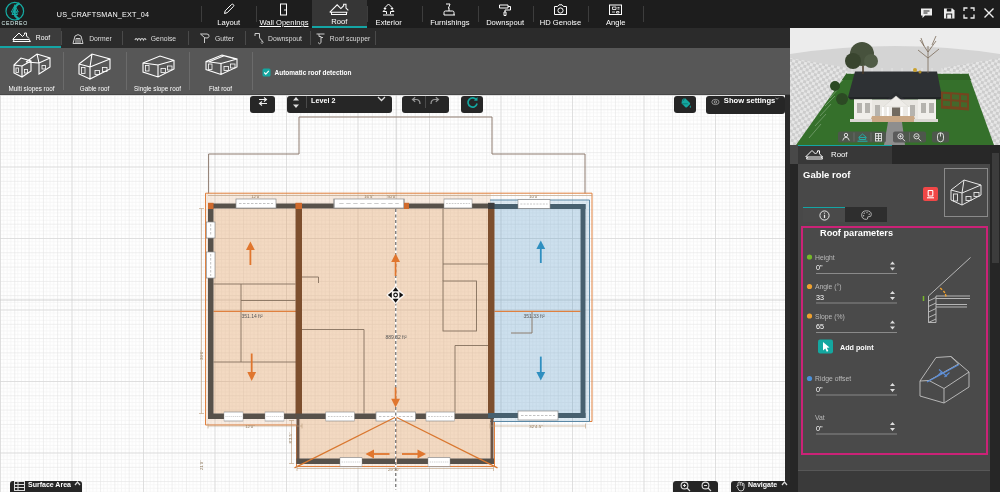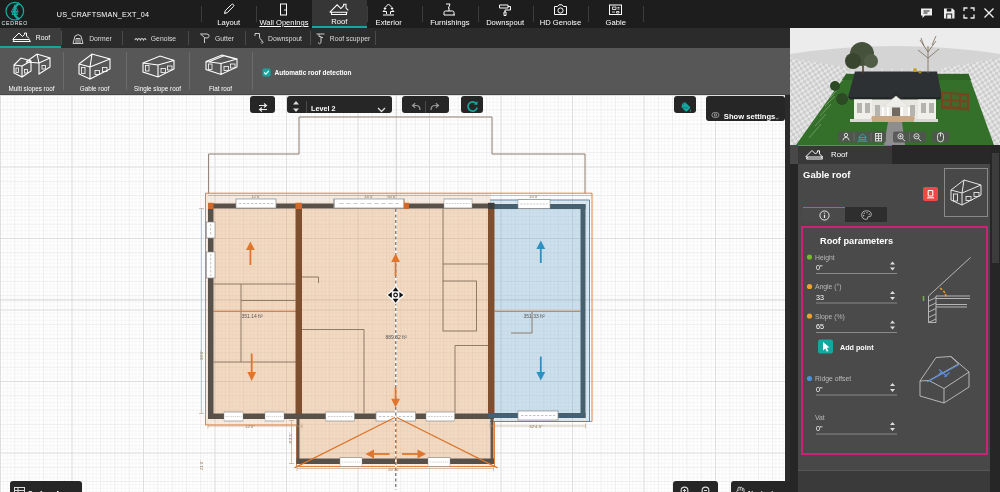--- a/index.html
+++ b/index.html
@@ -20,21 +20,21 @@
 .tab2.active{background:#3c3c3c;border-bottom:2px solid #14a5a5;color:#fff;}
 .tsep{top:3px;width:1px;height:14px;background:#4a4a4a;}
 
 #toolrow{left:0;top:48px;width:790px;height:47px;background:#575757;border-bottom:1px solid #474747;}
 .tool{top:0;height:46px;width:63px;display:flex;flex-direction:column;align-items:center;color:#fff;}
 .tool .lbl{font-size:6.3px;margin-top:1px;}
 .toolsep{top:4px;width:1px;height:38px;background:#6b6b6b;}
 
 #canvas{left:0;top:95px;width:790px;height:397px;background:#fff;}
 
-.fbtn{background:#262626;border-radius:3px;color:#eee;display:flex;align-items:flex-end;justify-content:center;}
+.fbtn{background:#262626;border-radius:3px;color:#eee;display:flex;align-items:flex-start;justify-content:center;}
 .fbtn .txt{font-size:7.6px;font-weight:bold;color:#fff;white-space:nowrap;}
 
 #rpanel{left:790px;top:28px;width:210px;height:464px;background:#484848;}
 </style>
 </head>
 <body>
 <div id="app">
 <div class="abs" id="topbar">
   <div class="abs" id="logo">
     <svg width="44" height="28" viewBox="0 0 44 28">
@@ -97,21 +97,21 @@
           <circle cx="8.5" cy="8.5" r="2.6" fill="none" stroke="#fff" stroke-width="1"></circle>
         </svg>
     <div class="lbl">HD Genoise</div>
   </div>
   <div class="abs msep" style="left:588.1px;"></div>
   <div class="abs mitem" style="left:588.1px;">
     <svg width="17" height="15" viewBox="0 0 17 15">
           <rect x="2.5" y="3" width="12" height="9.5" fill="none" stroke="#fff" stroke-width="1"></rect>
           <path d="M5.5 5 L9 5 L9 7.5 L5.5 7.5 Z M10.5 5.5 L12.5 5.5 M10.5 7 L12.5 7 M5 10 L8 10 M9.5 9.5 L12 9.5 L12 11 L9.5 11 Z" fill="none" stroke="#fff" stroke-width="0.8"></path>
         </svg>
-    <div class="lbl">Gable</div>
+    <div class="lbl">Angle</div>
   </div>
   <div class="abs msep" style="left:643.4px;"></div>
 
   <svg class="abs" style="left:920px;top:7px;" width="75" height="14" viewBox="0 0 75 14">
     <path d="M1 1.5 L12 1.5 L12 8.5 L5 8.5 L2.5 11 L2.5 8.5 L1 8.5 Z" fill="#eee"></path>
     <path d="M3.5 4 L9.5 4 M3.5 6 L7.5 6" stroke="#222" stroke-width="1"></path>
     <g transform="translate(23,0)">
           <path d="M1 1.5 L9.5 1.5 L11.5 3.5 L11.5 11.5 L1 11.5 Z" fill="#eee"></path>
           <rect x="3.2" y="6.5" width="6" height="5" fill="#1d1d1d"></rect>
           <rect x="4.2" y="7.5" width="4" height="4" fill="#eee"></rect>
@@ -418,21 +418,21 @@
       </svg>
 </div>
 <div class="abs fbtn" style="left:674px;top:96px;width:22px;height:17px;">
   <svg width="13" height="13" viewBox="0 0 13 13">
         <path d="M6.2 2.2 L10.8 6.8 Q11.6 7.6 10.8 8.4 L8 11.2 Q7.2 12 6.4 11.2 L2.2 7 Z" fill="#14a7a0"></path>
         <path d="M3.2 6 Q2.8 3 5.4 2.6" fill="none" stroke="#14a7a0" stroke-width="1"></path>
         <path d="M11.3 9.3 Q12.6 11.3 11.3 11.9 Q10 11.3 11.3 9.3" fill="#14a7a0"></path>
         <path d="M3 7.8 L8.8 7.8" stroke="#0d716c" stroke-width="0.8"></path>
       </svg>
 </div>
-<div class="abs fbtn" style="left:706px;top:96px;width:78.5px;height:25px;justify-content:flex-start;">
+<div class="abs fbtn" style="left:706px;top:96px;width:78.5px;height:18px;justify-content:flex-start;">
   <svg width="17" height="12" viewBox="0 0 17 12" style="margin-left:5px;">
         <ellipse cx="8.5" cy="6" rx="7" ry="5" fill="none" stroke="#ddd" stroke-width="1.1"></ellipse>
         <circle cx="8.5" cy="6" r="2.3" fill="none" stroke="#ddd" stroke-width="1.1"></circle>
       </svg>
   <span class="txt" style="margin-left:4px;">Show settings</span>
   <svg width="8" height="5" viewBox="0 0 8 5" style="margin-left:auto;margin-right:5px;">
         <path d="M1 1 L4 4 L7 1" fill="none" stroke="#ddd" stroke-width="1.2"></path>
       </svg>
 </div>
 
@@ -616,21 +616,21 @@
     <svg width="11" height="10" viewBox="0 0 11 10">
           <path d="M5.5 0.8 Q10.3 0.8 10.3 4.5 Q10.3 7 8 6.7 Q6.3 6.4 6.6 7.8 Q6.9 9.4 5.5 9.4 Q0.7 9.4 0.7 5 Q0.7 0.8 5.5 0.8 Z" fill="none" stroke="#bbb" stroke-width="0.9"></path>
           <circle cx="3.2" cy="3.2" r="0.7" fill="#bbb"></circle>
           <circle cx="6" cy="2.6" r="0.7" fill="#bbb"></circle>
           <circle cx="8.2" cy="4.2" r="0.7" fill="#bbb"></circle>
           <circle cx="2.6" cy="5.8" r="0.7" fill="#bbb"></circle>
         </svg>
   </div>
 
   <div class="abs" style="left:11px;top:198px;width:187px;height:229px;border:2px solid #cb2277;background:#4a4a4a;"></div>
-  <div class="abs" style="left:30px;top:208px;color:#fff;font-size:9.2px;font-weight:bold;">Roof parameters</div>
+  <div class="abs" style="left:30px;top:200px;color:#fff;font-size:9.2px;font-weight:bold;">Roof parameters</div>
   <svg class="abs" style="left:11px;top:198px;" width="187" height="229" viewBox="0 0 187 229">
 
     <circle cx="8.5" cy="31" r="2.6" fill="#76b82a"></circle>
     <text x="14" y="33.5" font-size="6.8" fill="#b9b9b9">Height</text>
     <text x="15" y="44" font-size="7.2" fill="#fff">0"</text>
     <path d="M15 47.5 H96" stroke="#9a9a9a" stroke-width="0.8"></path>
     <path d="M89 38.5 L91.5 35.5 L94 38.5 Z M89 41.5 L91.5 44.5 L94 41.5 Z" fill="#ddd"></path>
 
     <circle cx="8.5" cy="60.5" r="2.6" fill="#efa12f"></circle>
     <text x="14" y="63" font-size="6.8" fill="#b9b9b9">Angle (°)</text>

